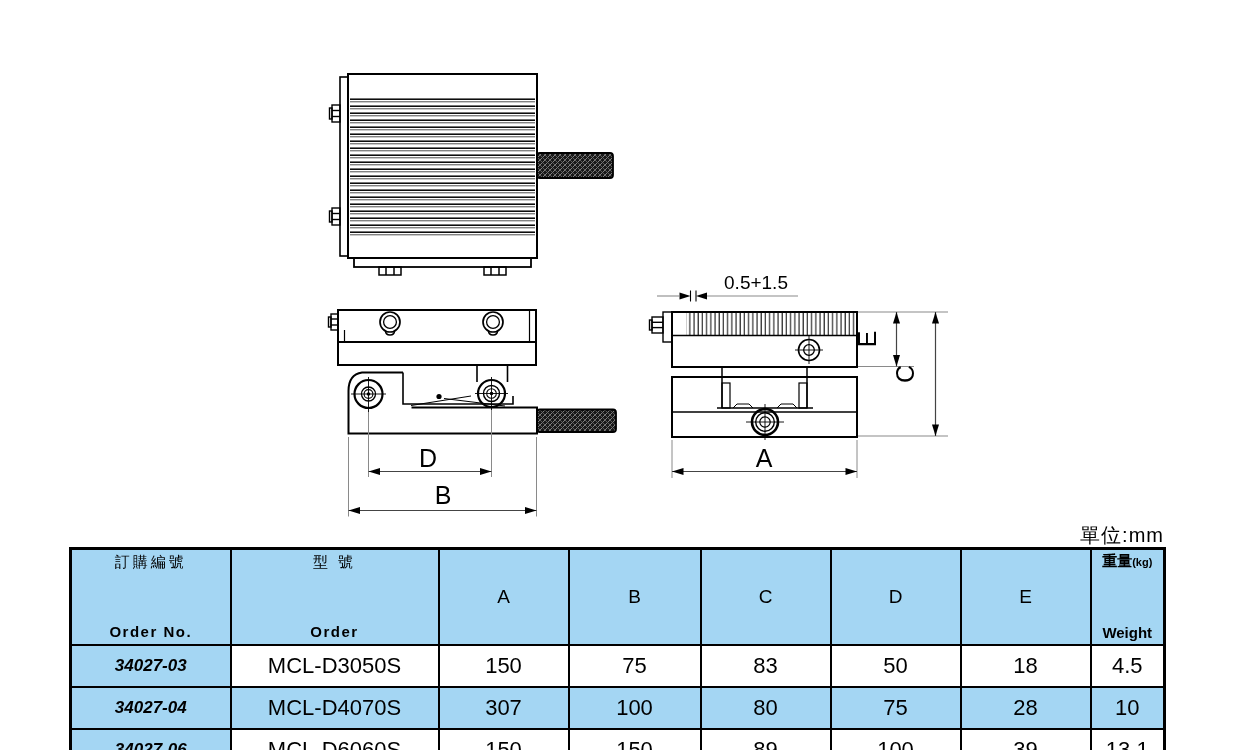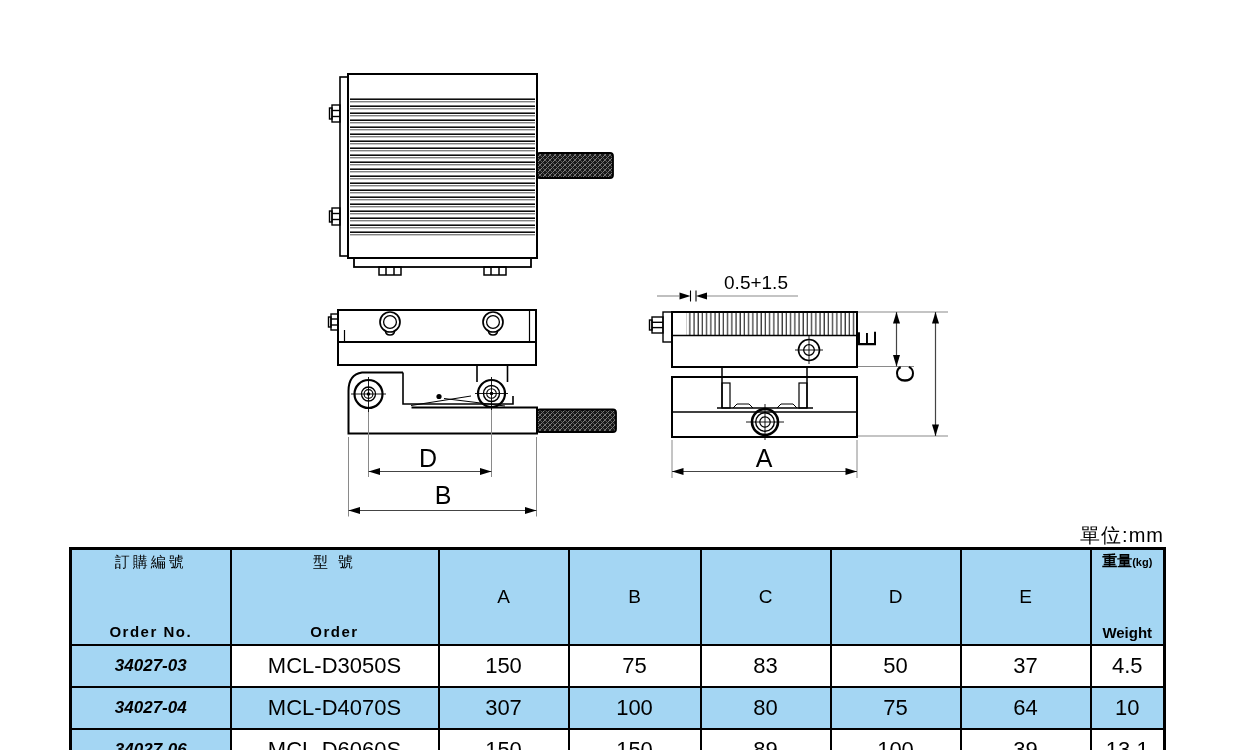--- a/index.html
+++ b/index.html
@@ -261,31 +261,31 @@
       <span class="en" style="letter-spacing:0">Weight</span>
     </th>
   </tr>
   <tr class="data">
     <td class="hl order-no">34027-03</td>
     <td class="val">MCL-D3050S</td>
     <td class="val">150</td>
     <td class="val">75</td>
     <td class="val">83</td>
     <td class="val">50</td>
-    <td class="val">37</td>
+    <td class="val">18</td>
     <td class="val">4.5</td>
   </tr>
   <tr class="data">
     <td class="hl order-no">34027-04</td>
     <td class="hl val">MCL-D4070S</td>
     <td class="hl val">307</td>
     <td class="hl val">100</td>
     <td class="hl val">80</td>
     <td class="hl val">75</td>
-    <td class="hl val">64</td>
+    <td class="hl val">28</td>
     <td class="hl val">10</td>
   </tr>
   <tr class="data">
     <td class="hl order-no">34027-06</td>
     <td class="val">MCL-D6060S</td>
     <td class="val">150</td>
     <td class="val">150</td>
     <td class="val">89</td>
     <td class="val">100</td>
     <td class="val">39</td>

